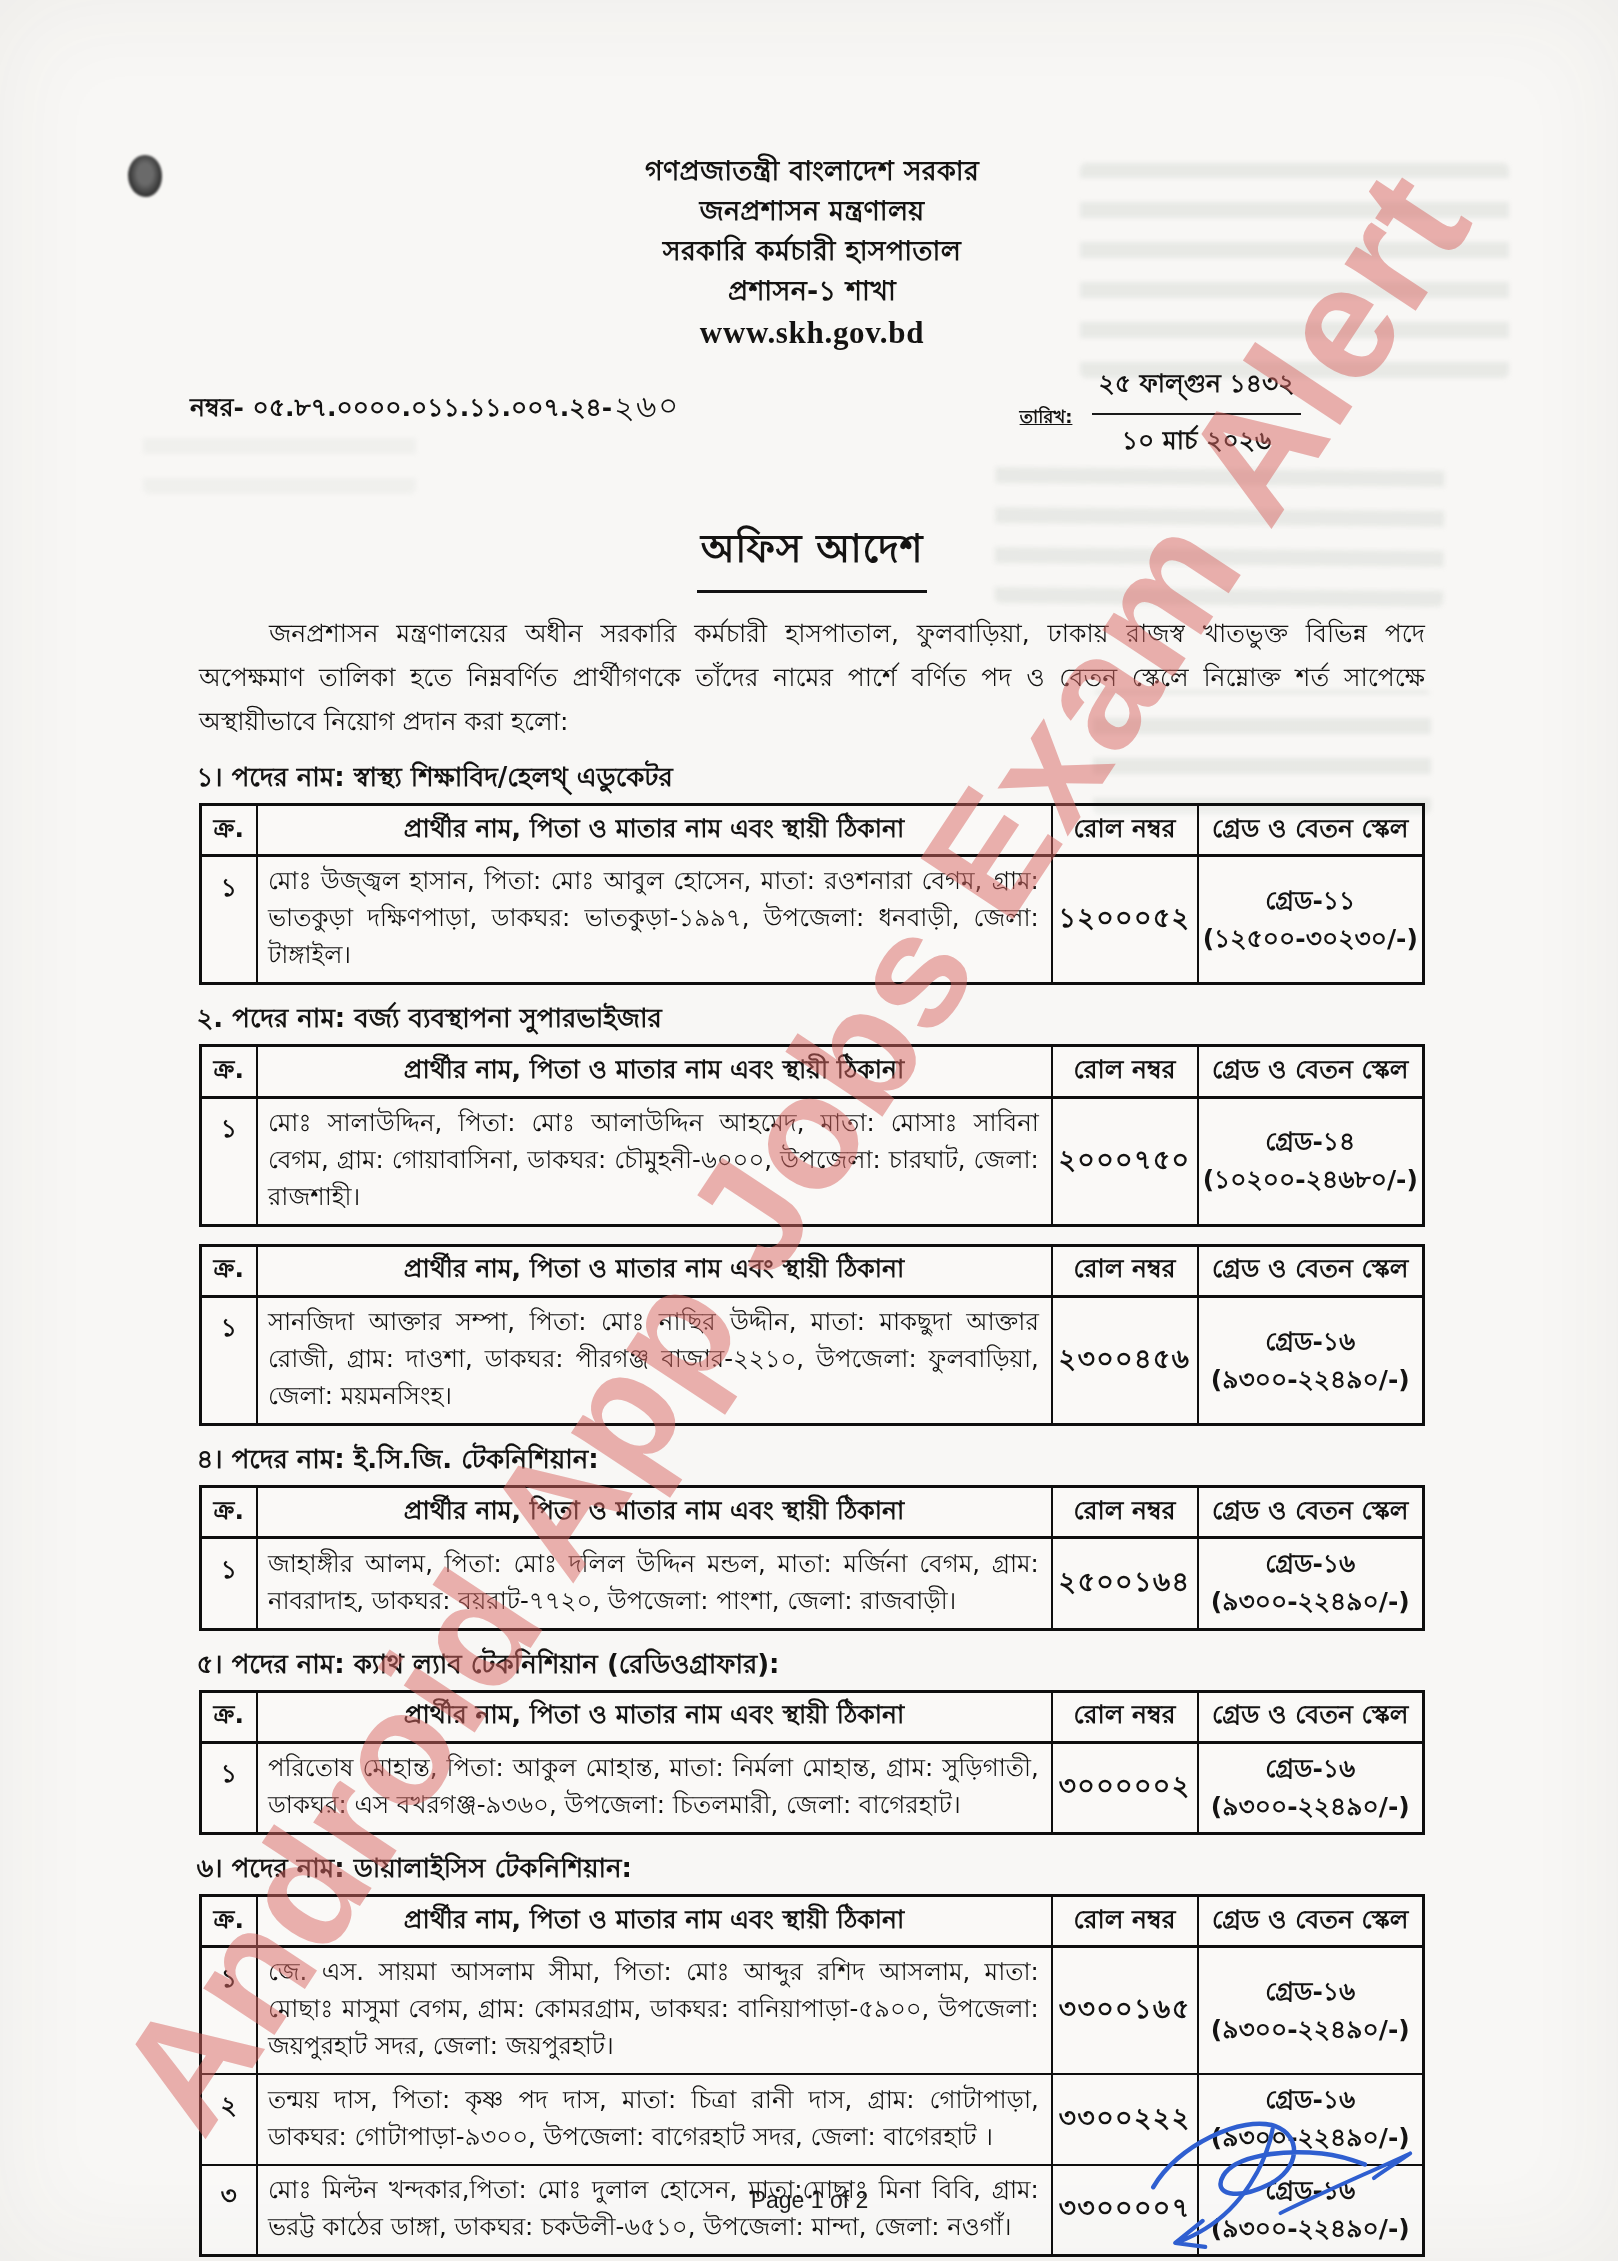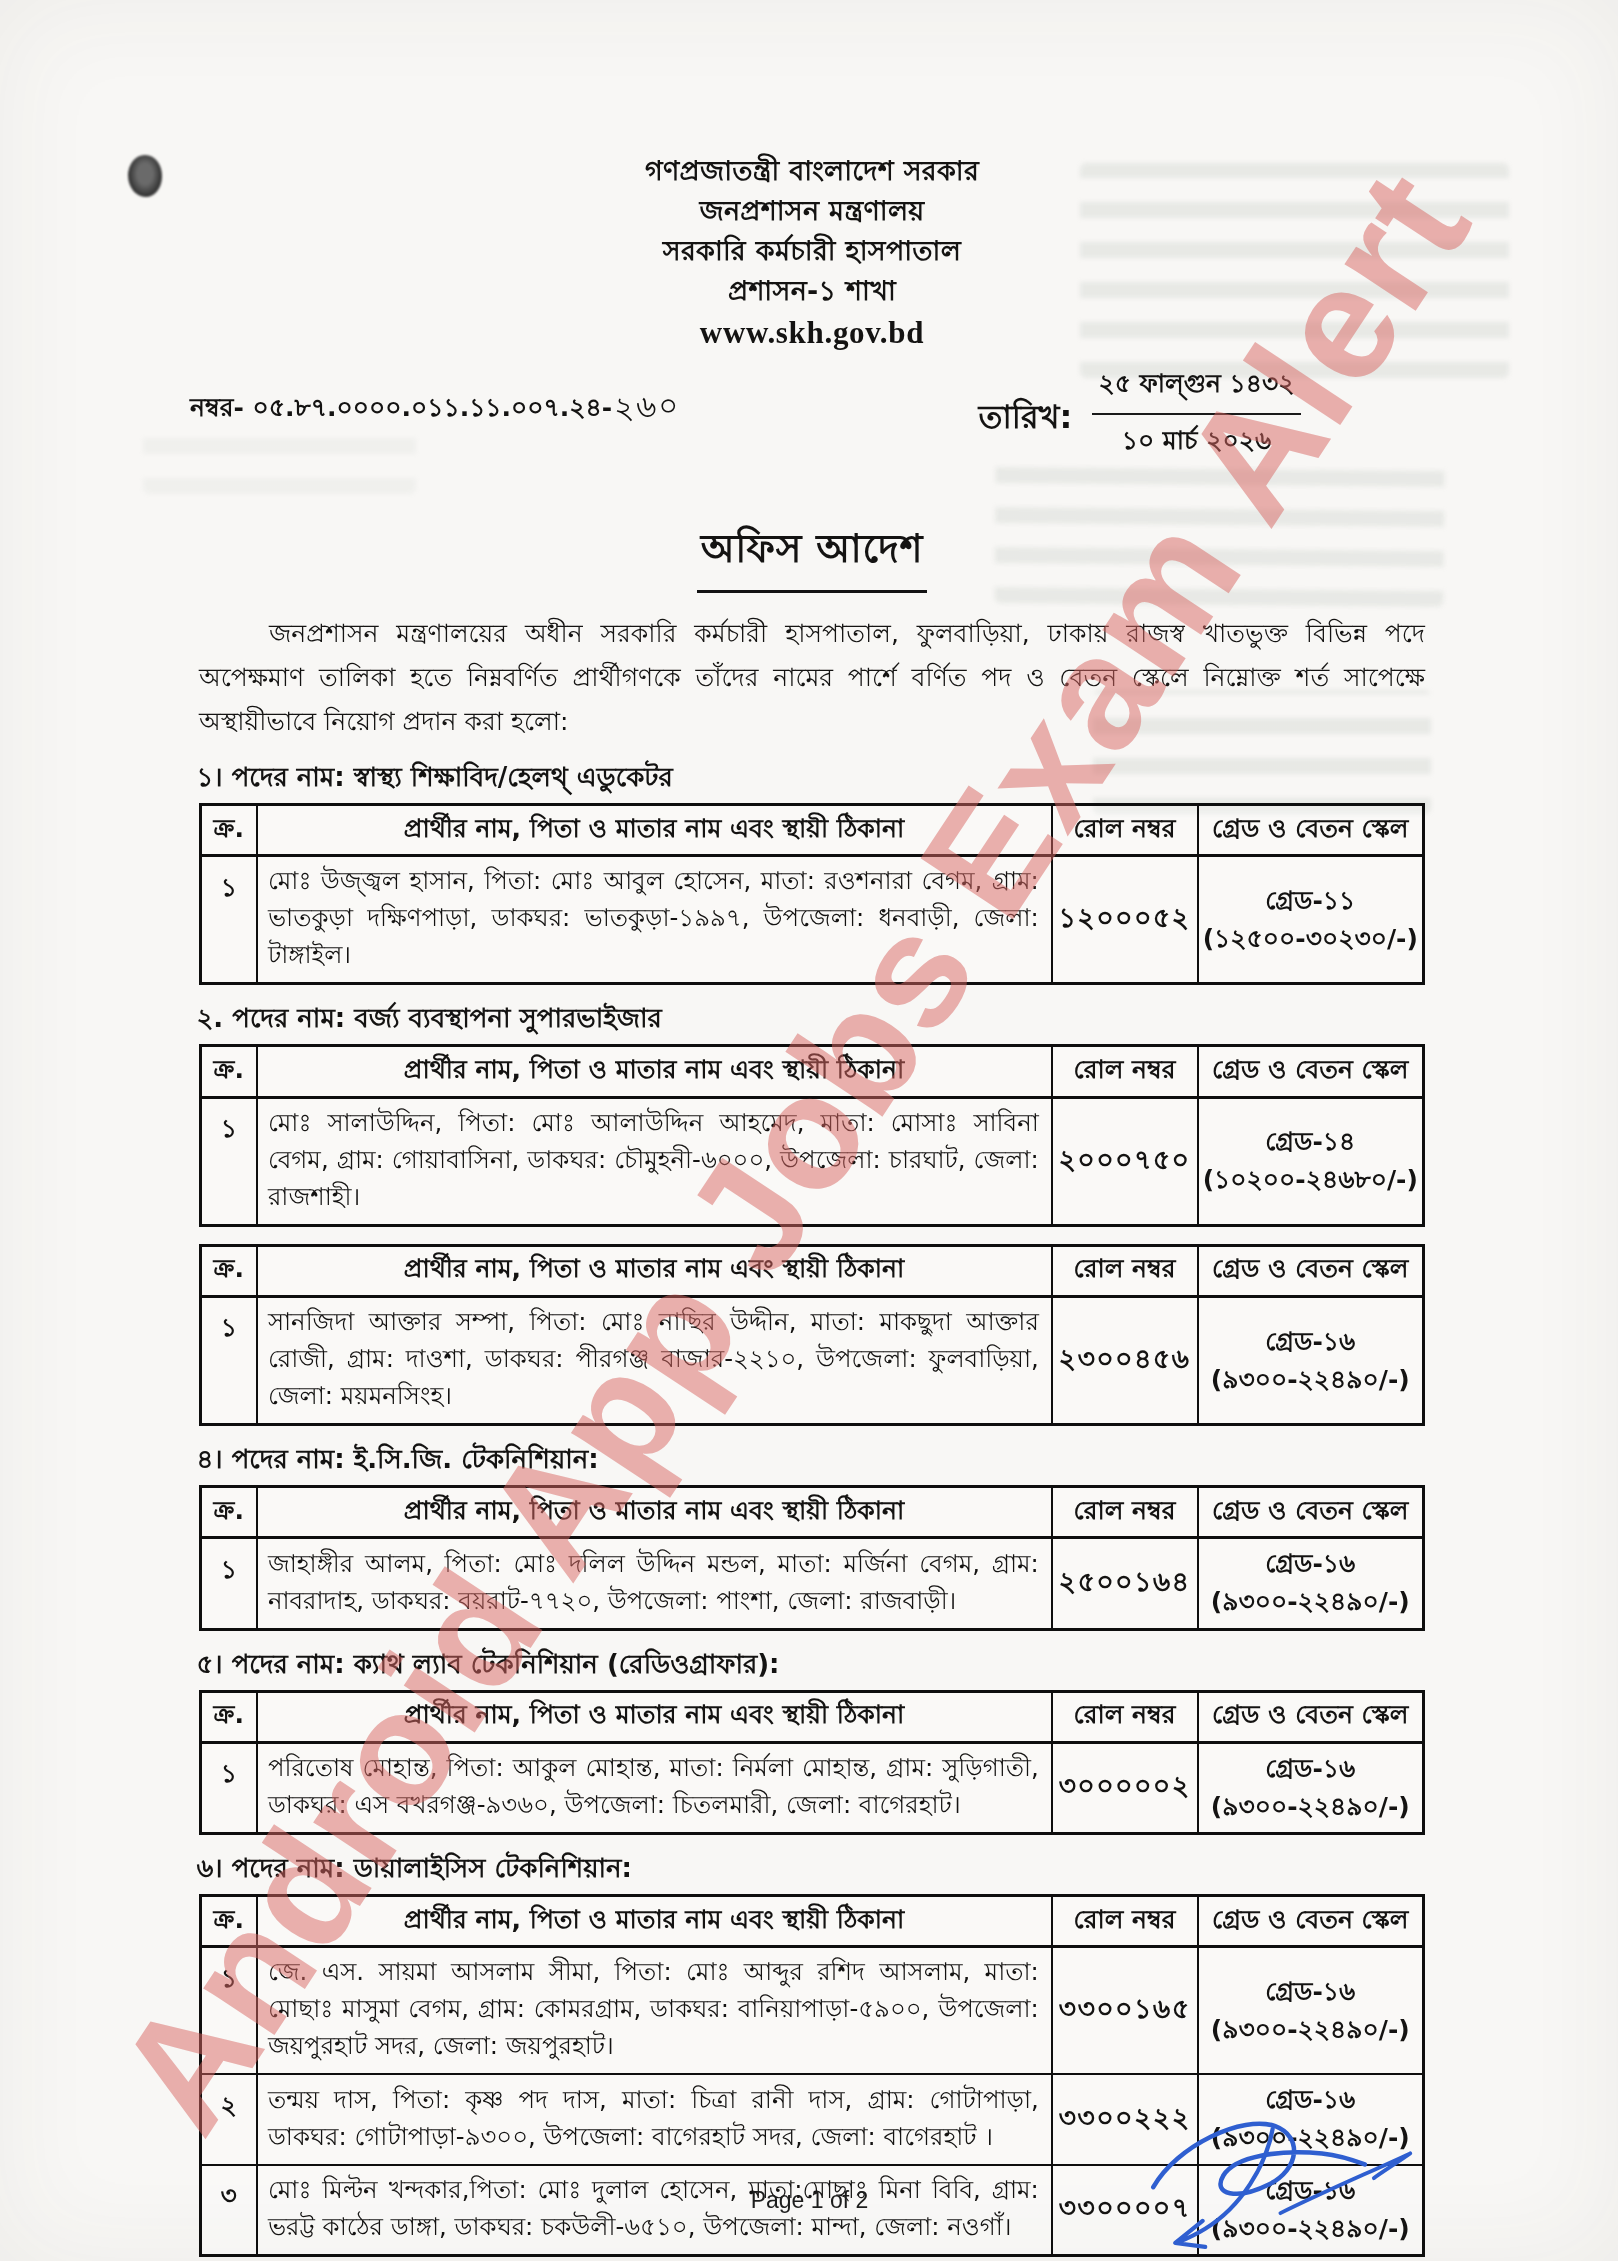--- a/index.html
+++ b/index.html
@@ -51,21 +51,21 @@
   .memo-row{
     display:flex;justify-content:space-between;align-items:flex-start;
     margin:10.4px 0 0 -9px;
   }
   .memo-no{font-size:25px;font-weight:600;padding-top:17px;white-space:nowrap;}
   .memo-no .hand{
     display:inline-block;font-size:31px;font-weight:500;
     transform:rotate(-3deg) translateY(1.3px);letter-spacing:2px;margin-left:1.3px;
   }
   .date-block{display:flex;align-items:center;gap:19.5px;margin-right:124px;}
-  .date-label{font-size:32px;font-weight:600;padding-top:9px;}
+  .date-label{font-size:18px;font-weight:600;padding-top:9px;text-decoration:underline;}
   .date-stack{text-align:center;}
   .date-top{
     font-size:25px;font-weight:bold;padding:0 6.5px 5.2px;
     border-bottom:2.6px solid #1a1a1a;white-space:nowrap;
   }
   .date-bottom{font-size:25px;font-weight:bold;padding-top:6.5px;white-space:nowrap;}
 
   .title-wrap{text-align:center;margin-top:22px;}
   .doc-title{
     display:inline-block;font-size:39px;font-weight:bold;letter-spacing:0.7px;

